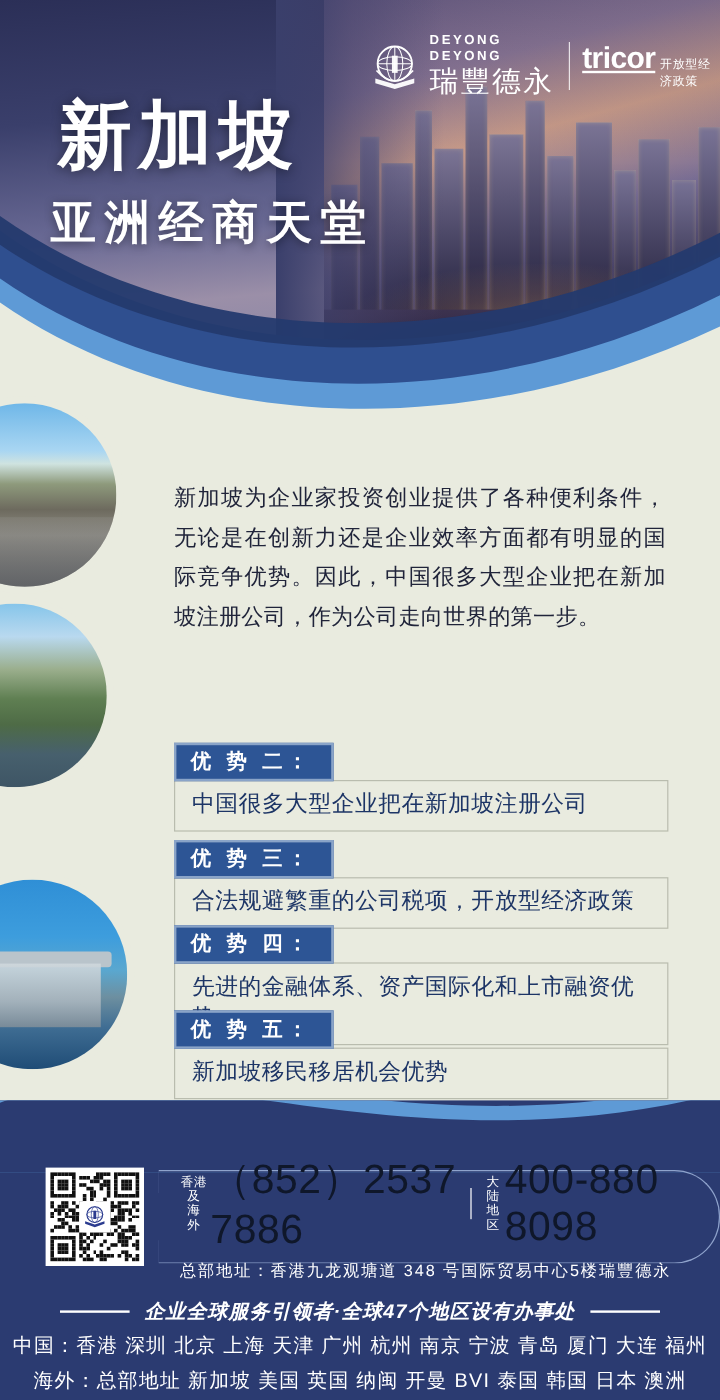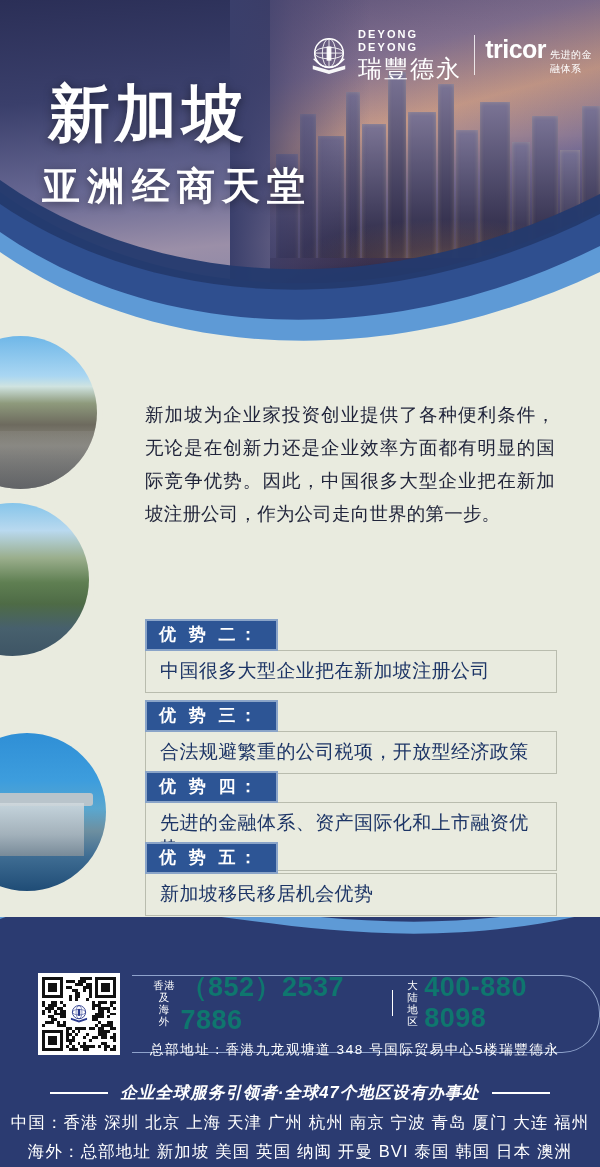--- a/index.html
+++ b/index.html
@@ -62,21 +62,21 @@
   .emblem { width:42px; height:42px; position:relative; flex:0 0 auto; }
   .brand-cn-wrap { margin-left:8px; }
   .brand-en {
     font-size:11px; font-weight:bold; color:#ffffff; letter-spacing:2.1px; line-height:1.2;
   }
   .brand-cn {
     font-size:24px; font-weight:normal; color:#ffffff; letter-spacing:2px; line-height:1.15; margin-top:1px;
   }
   .brand-divider { width:1px; height:40px; background:rgba(255,255,255,0.8); margin:0 10px 0 12px; }
   .tricor { display:flex; align-items:baseline; }
-  .tricor-name { font-size:25px; font-weight:bold; color:#ffffff; letter-spacing:-0.5px; }
+  .tricor-name { font-size:25px; font-weight:bold; color:#ffffff; letter-spacing:-0.5px;text-decoration:underline; }
   .tricor-cn { font-size:10px; color:#ffffff; margin-left:4px; letter-spacing:0.5px; }
 
   
   .hdr-curve { position:absolute; left:0; top:180px; width:600px; height:200px; }
 
   
   .circ {
     position:absolute; border-radius:50%;
     border:6px solid #e9ebdf; overflow:hidden;
   }
@@ -174,21 +174,21 @@
     border-radius:0 38px 38px 0;
     padding:7px 26px 7px 18px;
     height:78px;
     display:flex; flex-direction:column; justify-content:center;
   }
   .phone-line { display:flex; align-items:center; }
   .ph-tag {
     font-size:10.5px; color:#ffffff; line-height:12px;
     letter-spacing:0.5px; text-align:center; margin-right:2px;
   }
-  .ph-num { font-size:27px; font-weight:bold; color:#0f766e; letter-spacing:0.5px; }
+  .ph-num { font-size:34px; font-weight:normal; color:#0f172a; letter-spacing:0.5px; }
   .ph-sep { width:2px; height:26px; background:#ffffff; margin:0 10px; }
   .addr {
     font-size:13.5px; color:#ffffff; letter-spacing:1.6px; margin-top:5px; white-space:nowrap;
   }
 
   .tag-line {
     position:absolute; left:0; right:0; top:1082px;
     display:flex; align-items:center; justify-content:center;font-style:italic;
   }
   .tag-rule { width:58px; height:2px; background:#ffffff; }
@@ -245,21 +245,21 @@
           <path d="M5 33 L22 38 L39 33 L39 37 L22 42 L5 37 Z" fill="#ffffff" opacity="0.95"></path>
         </svg>
       </div>
       <div class="brand-cn-wrap">
         <div class="brand-en">DEYONG DEYONG</div>
         <div class="brand-cn">瑞豐德永</div>
       </div>
       <div class="brand-divider"></div>
       <div class="tricor">
         <span class="tricor-name">tricor</span>
-        <span class="tricor-cn">先进的金融体系</span>
+        <span class="tricor-cn">开放型经济政策</span>
       </div>
     </div>
 
   </div>
 
   <svg class="hdr-curve" viewBox="0 0 600 200" preserveAspectRatio="none">
     <path d="M0,46 C150,150 380,170 600,66 L600,200 L0,200 Z" fill="#e9ebdf"></path>
     <path d="M0,30 C150,136 380,156 600,48 L600,92 C380,196 150,176 0,72 Z" fill="#5e9ad6"></path>
     <path d="M0,12 C150,120 380,140 600,30 L600,66 C380,176 150,156 0,52 Z" fill="#2f4f8f"></path>
     <path d="M0,0 C150,106 380,126 600,14 L600,34 C380,146 150,126 0,24 Z" fill="#243a6e" opacity="0.95"></path>

